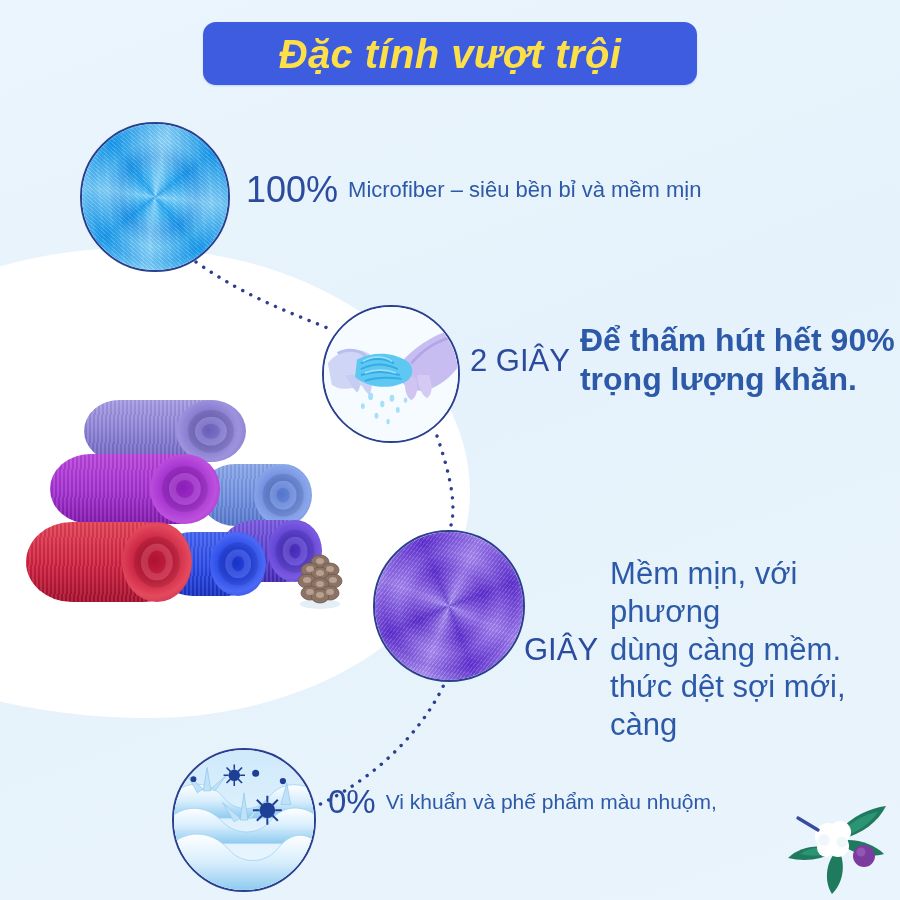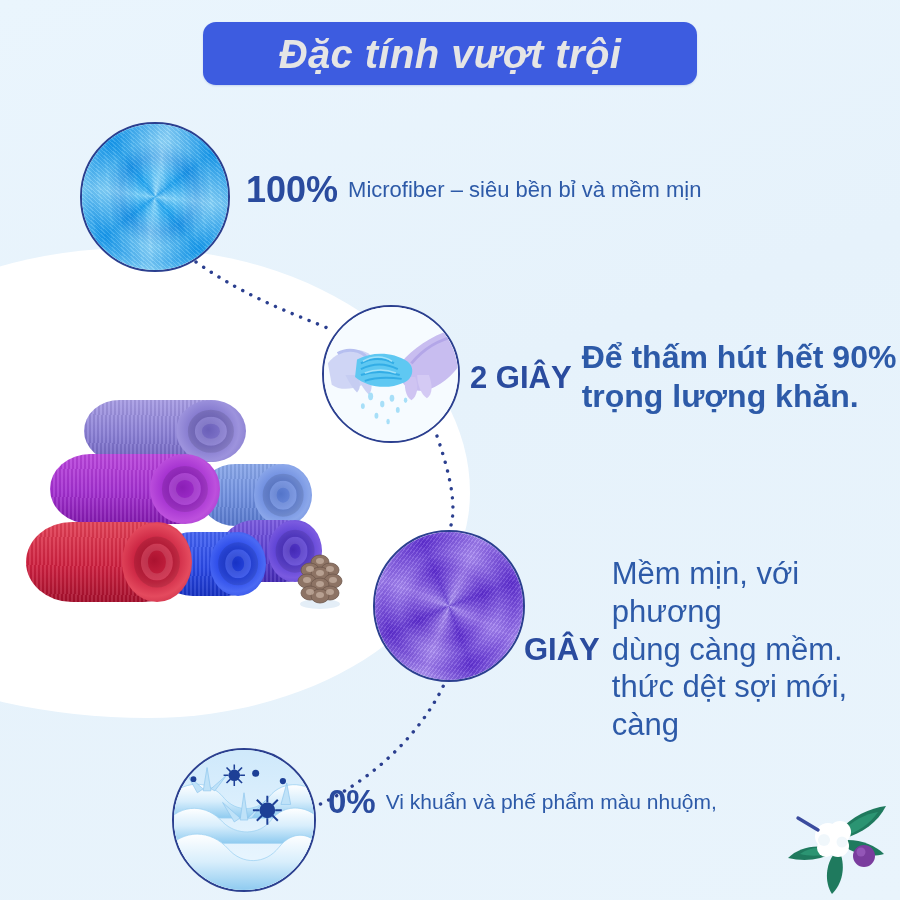--- a/index.html
+++ b/index.html
@@ -51,21 +51,21 @@
     width: 494px;
     height: 63px;
     background: #3d5ce0;
     border-radius: 13px;
     display: flex;
     align-items: center;
     justify-content: center;
     box-shadow: 0 1px 2px rgba(40,70,170,0.18);
   }
   .title-banner .title-text {
-    color: #e5e5e5;
+    color: #fde047;
     font-size: 40px;
     font-weight: bold;
     font-style: italic;
     letter-spacing: 0.4px;
     line-height: 1;
     white-space: nowrap;
   }
 
   
   .circle {
@@ -135,34 +135,34 @@
   .c4 { left: 172px; top: 748px; width: 144px; height: 144px; background:#dff0fc; }
   .fiber-scene { position:absolute; inset:0; }
 
   
   .connectors { position:absolute; left:0; top:0; width:900px; height:900px; }
 
   
   .feat { position: absolute; display: flex; align-items: center; }
   .feat .lead {
     color: #2a4b9e;
-    font-weight: bold;
+    font-weight: normal;
     line-height: 1;
     white-space: nowrap;
   }
   .feat .desc {
     color: #2d5aa8;
     line-height: 1.22;
   }
 
   .feat1 { left: 246px; top: 172px; }
   .feat1 .lead { font-size: 36px; margin-right: 10px; }
   .feat1 .desc { font-size: 22px; white-space: nowrap; }
 
-  .feat2 { left: 470px; top: 338px; align-items: center; }
+  .feat2 { left: 470px; top: 321px; align-items: center; }
   .feat2 .lead { font-size: 31px; margin-right: 10px; }
   .feat2 .desc { font-size: 32px; font-weight: bold; }
 
   .feat3 { left: 524px; top: 555px; align-items: center; }
   .feat3 .lead { font-size: 31px; margin-right: 12px; }
   .feat3 .desc { font-size: 31px; }
 
   .feat4 { left: 328px; top: 785px; align-items: center; }
   .feat4 .lead { font-size: 33px; margin-right: 10px; }
   .feat4 .desc { font-size: 21px; }

